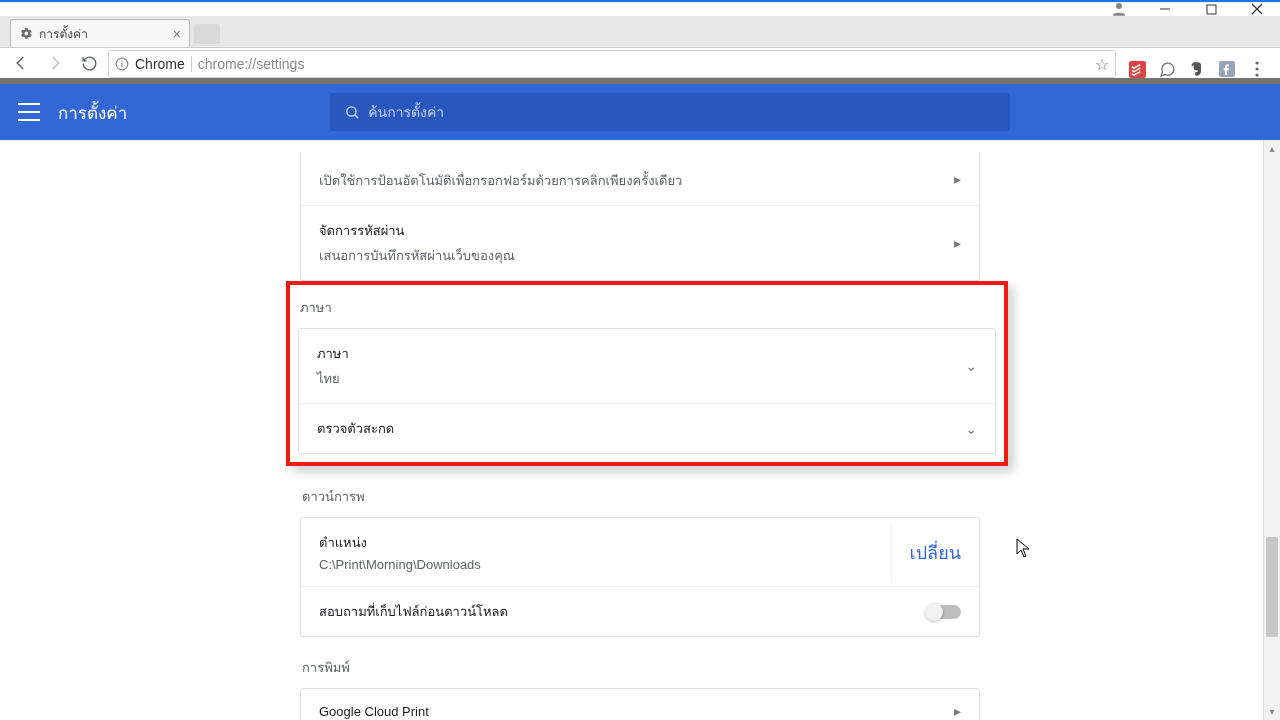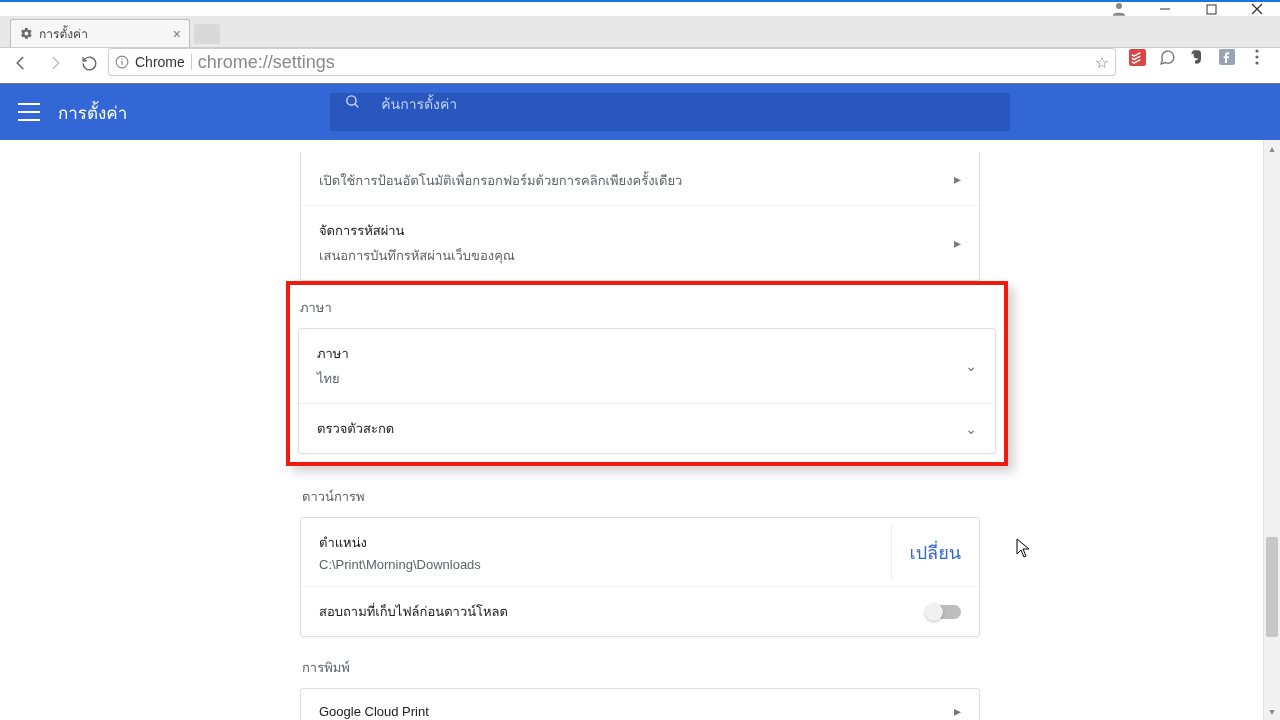--- a/index.html
+++ b/index.html
@@ -9,39 +9,39 @@
   .titlebar .win-btn { width: 46px; height: 14px; display:flex; align-items:center; justify-content:center; font-size:14px; color:#333; }
   .titlebar .avatar { width:22px; height:22px; border-radius:50%; color:#777; margin-right:12px; display:flex; align-items:center; justify-content:center; font-size:18px;}
   
   .tabstrip { height: 32px; background: #e8e8e8; border-bottom: 1px solid #ccc; display:flex; align-items:flex-end; padding-left:10px; position:relative;}
   .tab { background:#f7f7f7; border:1px solid #bcbcbc; border-bottom:none; border-top-left-radius:3px; border-top-right-radius:3px; height:28px; width:180px; display:flex; align-items:center; padding:0 8px; gap:6px; position:relative; }
   .tab .fav { width:14px; height:14px; display:flex; align-items:center; justify-content:center; color:#666;}
   .tab .title { flex:1; font-size:12px; color:#444; white-space:nowrap; overflow:hidden; }
   .tab .close { font-size:14px; color:#777; }
   .tab-ghost { width:26px; height:20px; background:#d9d9d9; margin-left:4px; margin-bottom:3px; border-top-left-radius:3px; border-top-right-radius:3px;}
   
-  .addrbar { height:36px; border-bottom:1px solid #737373; display:flex; align-items:flex-start; padding:0 6px; gap:4px; }
+  .addrbar { height:36px; border-bottom:6px solid #737373; display:flex; align-items:flex-end; padding:0 6px; gap:4px; }
   .nav-btn { width:30px; height:30px; display:flex; align-items:center; justify-content:center; color:#5f6368; font-size:18px; }
   .nav-btn.disabled { color:#c0c0c0; }
   .omnibox { flex:1; height:28px; border:1px solid #d0d0d0; border-radius:3px; display:flex; align-items:center; padding:0 6px; gap:6px; }
   .omnibox .secure { color:#5f6368; font-size:14px; }
   .omnibox .origin { color:#333; font-size:14px; }
   .omnibox .sep { width:1px; height:16px; background:#ccc;}
-  .omnibox .url { color:#8a8a8a; font-size:18px; flex:1;}
+  .omnibox .url { color:#8a8a8a; font-size:14px; flex:1;}
   .omnibox .star { color:#7a7a7a; font-size:16px;}
   .ext-icons { display:flex; align-items:center; gap:12px; padding:0 8px; }
   .ext-icons .ico { width:18px; height:18px; display:flex; align-items:center; justify-content:center; color:#777; font-size:16px; }
   .ico.red { color:#c0392b; }
   .ico.fb { color:#97a3b6; }
   
   .blue-header { height:56px; background:#3367d6; color:#fff; display:flex; align-items:center; padding:0 18px; gap:18px; }
   .hamburger { width:22px; height:18px; display:flex; flex-direction:column; justify-content:space-between;}
   .hamburger div { height:2px; background:#fff; }
   .blue-title { font-size:17px; }
-  .search-wrap { margin-left:auto; margin-right:auto; width:680px; height:38px; background:#2a57bd; border-radius:2px; display:flex; padding:0 14px; gap:20px; margin-left:200px;}
+  .search-wrap { margin-left:auto; margin-right:auto; width:680px; height:38px; background:#2a57bd; border-radius:2px; display:flex; align-items:center; padding:0 14px; gap:7px; margin-left:200px;}
   .search-icon { color:#d3deff; font-size:16px;}
   .search-text { color:#c3d2fa; font-size:14px;}
   .blue-body-wrap { display:flex; height: calc(720px - 16px - 32px - 36px - 56px); position:relative;}
   .left-gutter { width:300px; }
   .content-col { width:680px; padding-top:12px; }
   
   .card { background:#fff; border:1px solid #e0e0e0; border-radius:3px; box-shadow:0 1px 2px rgba(0,0,0,0.05); }
   .row { padding:14px 18px; display:flex; align-items:center; }
   .row + .row { border-top:1px solid #eee;}
   .row .txt { flex:1; }

